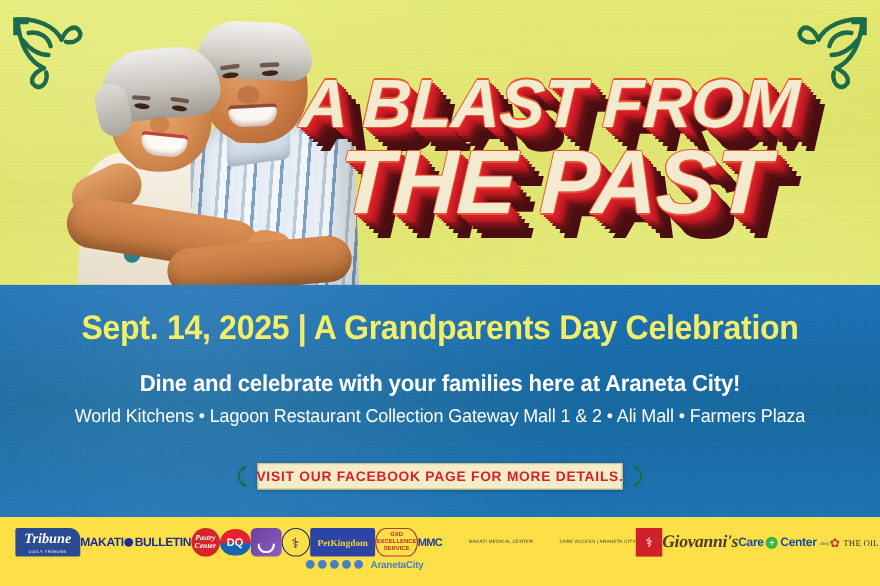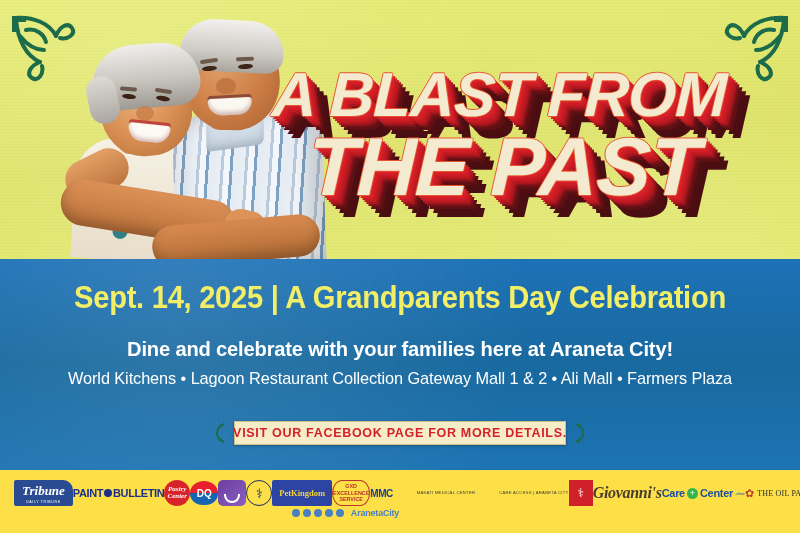--- a/index.html
+++ b/index.html
@@ -216,21 +216,21 @@
     font-size:9px; display:flex; align-items:center; justify-content:center; }
   .sp-care .c { font-size:4px; color:#1b4f9c; }
 
   .sp-gio { font-family:"Liberation Serif", serif; font-style:italic; font-weight:700;
     font-size:16px; color:#4a3c30; white-space:nowrap; letter-spacing:-.3px; }
 
   .sp-oil { display:flex; align-items:center; gap:3px; white-space:nowrap; }
   .sp-oil .f { color:#c0392b; font-size:11px; }
   .sp-oil .t { font-family:"Liberation Serif", serif; font-size:8px; color:#2b2b2b; letter-spacing:.2px; }
 
-  .social { position:absolute; top:38px; left:14px; width:663px;
+  .social { position:absolute; top:38px; left:0; width:663px;
     display:flex; align-items:center; justify-content:center; gap:3px; }
   .s-ico { width:8px; height:8px; border-radius:50%; background:#4a7fc1; }
   .s-name { font-size:9px; font-weight:700; color:#4a7fc1; margin-left:4px; letter-spacing:-.2px; }
 </style>
 </head>
 <body>
 
 <div class="poster">
 
   <div class="top-panel">
@@ -318,21 +318,21 @@
 
   <div class="sponsors">
     <div class="sp-row">
 
       <div class="sp sp-tribune">
         <div><span class="t">Tribune</span>
         <span class="s">DAILY TRIBUNE</span></div>
       </div>
 
       <div class="sp sp-mb">
-        <span>PAINT</span>
+        <span>MAKATI</span>
           <span class="dot"></span>
           <span>BULLETIN</span>
       </div>
 
       <div class="sp">
         <div class="sp-circle">
             <span>Pastry Center</span>
           </div>
       </div>
 

